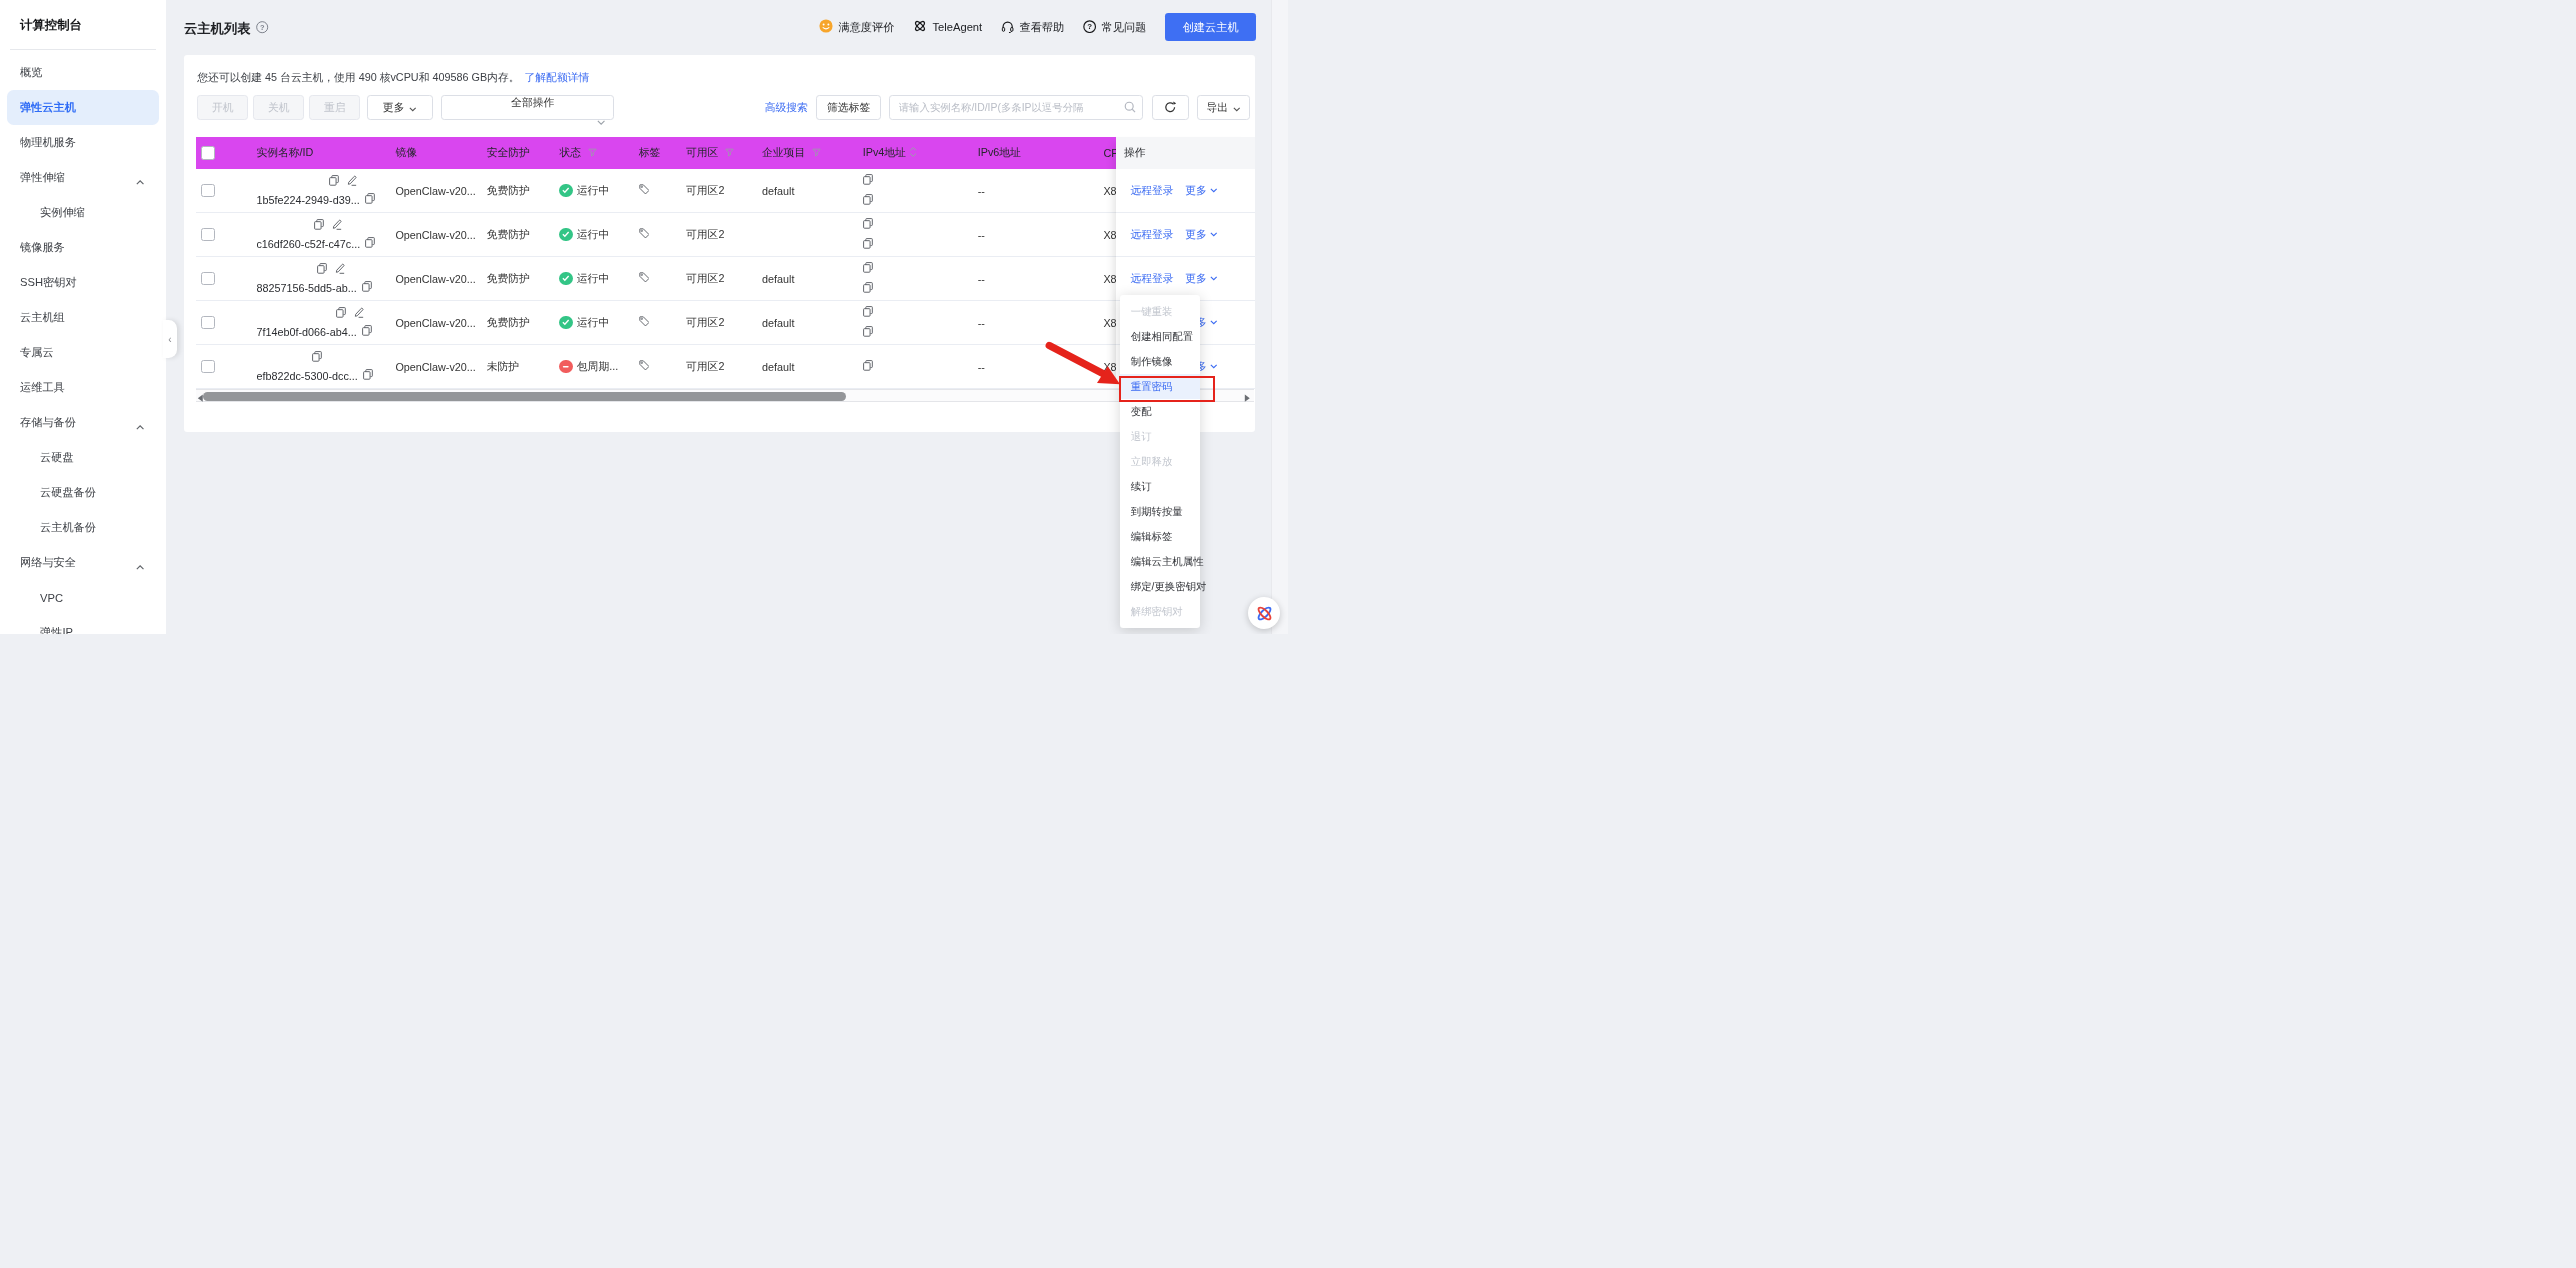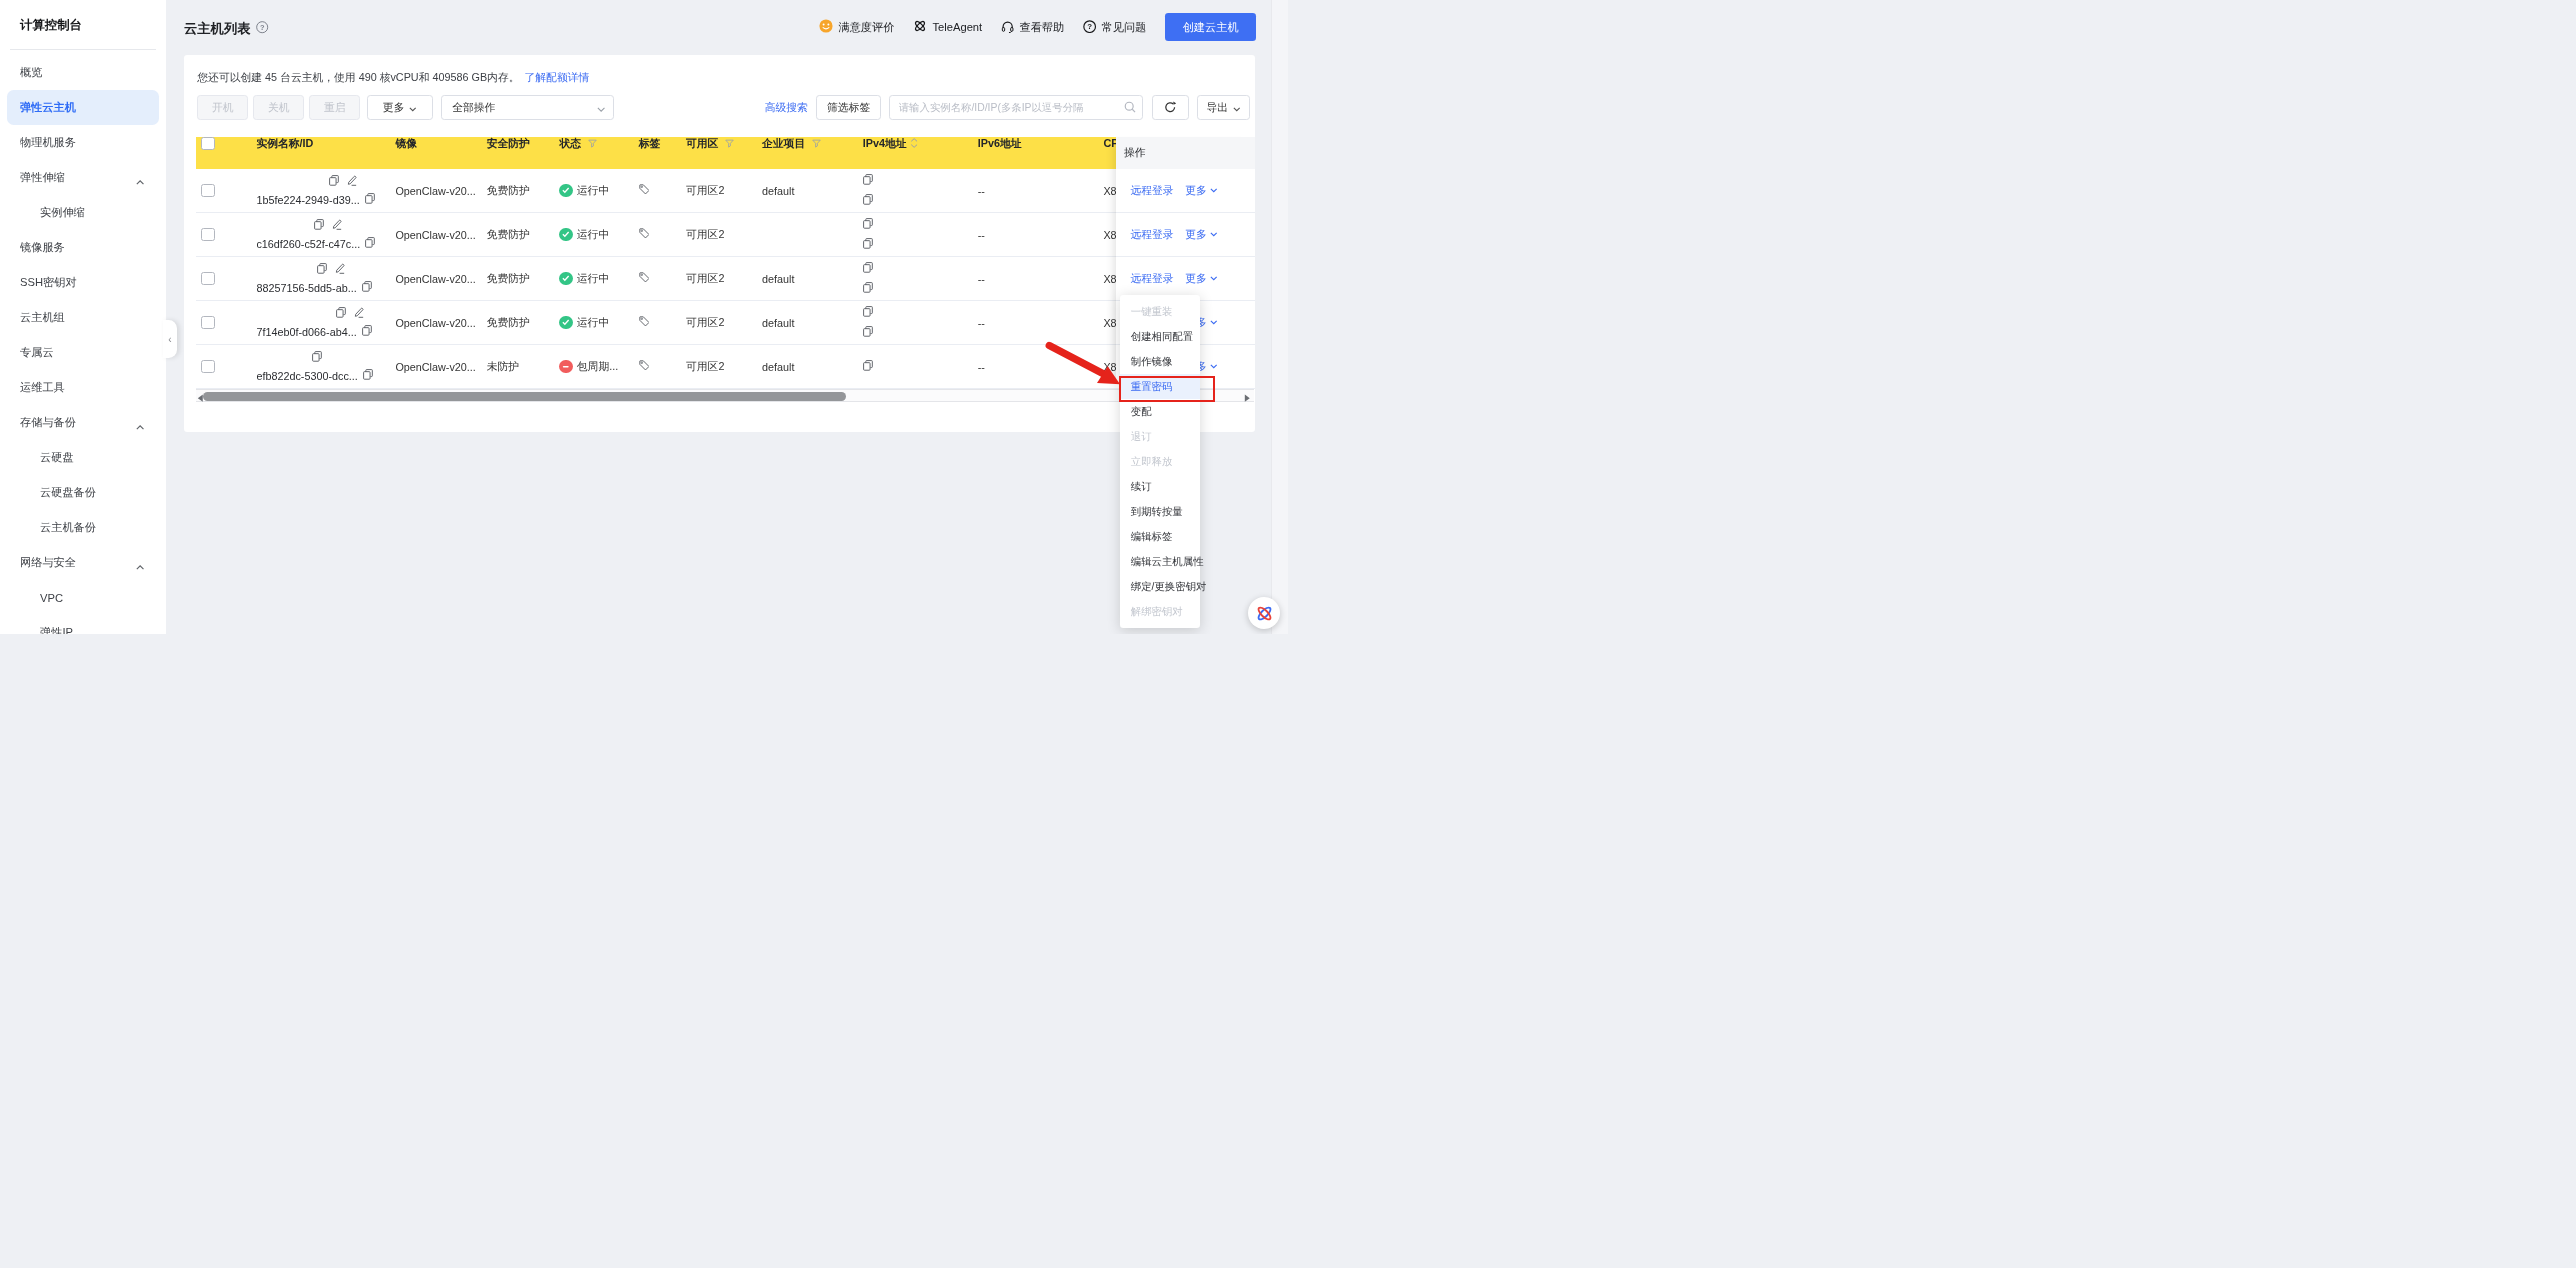--- a/index.html
+++ b/index.html
@@ -35,21 +35,21 @@
   .toolbar-right { position:absolute; right:5px; top:40px; display:flex; align-items:center; gap:8.3px; }
   .link-blue { color:#3b6bf2; cursor:pointer; font-size:10.8px; }
   .search-box { position:relative; width:254px; height:25px; }
   .search-box input { width:100%; height:100%; border:0.8px solid #dcdfe6; border-radius:3.3px; padding:0 25px 0 8.3px; font-size:10.4px; color:#333; font-family:inherit; }
   .search-box input::placeholder { color:#b9bdc6; }
   .search-icon-wrap { position:absolute; right:6.6px; top:5.8px; }
   .select-chevron { color:#9aa0a8; margin-left:auto; margin-right:8.3px; }
 
   
   .table { position:absolute; left:12.4px; top:82px; width:1058px; }
-  .thead { display:flex; height:32px; background:#fde047; align-items:flex-start; font-weight:bold; color:#24262a; }
+  .thead { display:flex; height:32px; background:#d946ef; align-items:center; font-weight:normal; color:#24262a; }
   .trow { display:flex; height:44px; border-bottom:0.8px solid #eaedf3; align-items:center; background:#fff; }
   .c0 { width:23px; flex:none; display:flex; align-items:center; }
   .c1 { width:158px; flex:none; padding-left:37px; }
   .c2 { width:101px; flex:none; padding-left:18px; }
   .c3 { width:71px;  flex:none; padding-left:8.3px; }
   .c4 { width:81px;  flex:none; padding-left:10px; display:flex; align-items:center; gap:4.1px; }
   .c5 { width:44px;  flex:none; padding-left:8.3px; display:flex; align-items:center; }
   .c6 { width:71px;  flex:none; padding-left:11.6px; display:flex; align-items:center; gap:3.3px; }
   .c7 { width:109px; flex:none; padding-left:16.6px; display:flex; align-items:center; gap:3.3px; }
   .c8 { width:110px; flex:none; padding-left:8.3px; }
@@ -220,21 +220,21 @@
     <div class="toolbar-left">
       <button class="btn disabled" style="width:51px;margin-right:5px;">开机</button>
       <button class="btn disabled" style="width:51px;margin-right:5px;">关机</button>
       <button class="btn disabled" style="width:51px;margin-right:6.6px;">重启</button>
       <button class="btn" style="width:66px;margin-right:8.3px;">
         <span>更多</span>
         <span><svg width="7.5" height="5" viewBox="0 0 9 6">
               <polyline points="1,1 4.5,4.5 8,1" fill="none" stroke="#555" stroke-width="1.3"></polyline>
             </svg></span>
       </button>
-      <div class="btn" style="width:173px;justify-content:flex-start;padding-left:10px;">
+      <div class="btn" style="width:173px;justify-content:flex-start;padding-left:10px;flex-direction:column;">
         <span>全部操作</span>
         <span class="select-chevron"><svg width="8.3" height="5" viewBox="0 0 10 6">
               <polyline points="1,1 5,5 9,1" fill="none" stroke="#9aa0a8" stroke-width="1.3"></polyline>
             </svg></span>
       </div>
     </div>
 
     <div class="toolbar-right">
       <span class="link-blue">高级搜索</span>
       <button class="btn" style="width:65px;">筛选标签</button>

